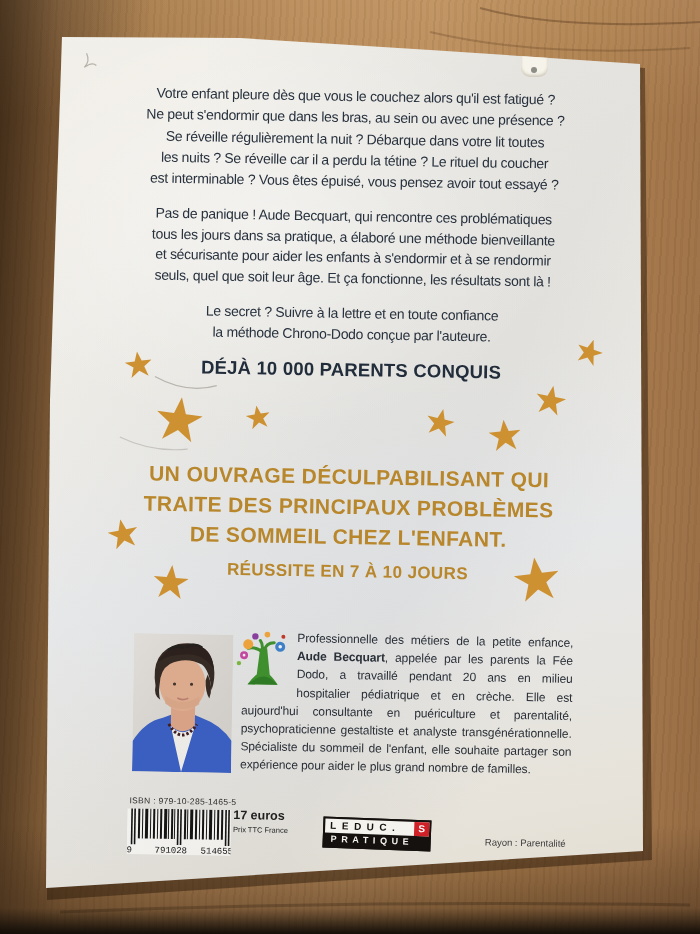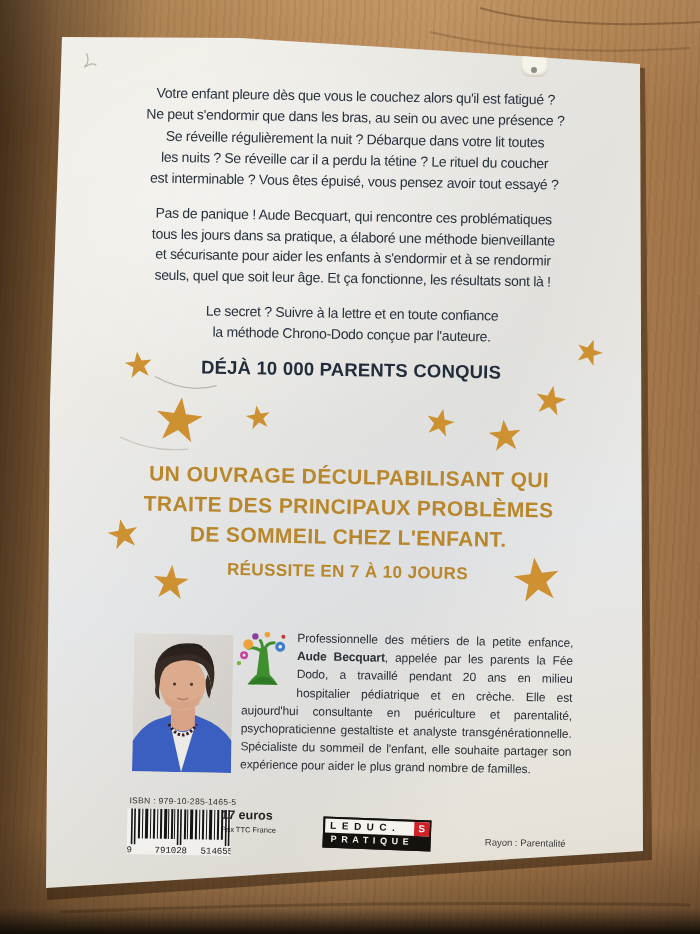--- a/index.html
+++ b/index.html
@@ -60,21 +60,21 @@
   .treelogo{position:absolute;left:240px;top:632px;width:56px;height:58px;}
   .bio{
     position:absolute;left:246px;top:630px;width:331px;
     font-size:12px;line-height:18.2px;color:#2a3038;text-align:justify;letter-spacing:-0.1px;
   }
   .bio .logo-space{float:left;width:55px;height:57px;}
   .bio b{font-weight:bold;}
   
   .isbn{position:absolute;left:136px;top:799px;font-size:8.5px;color:#2b2b2b;letter-spacing:.3px;}
   .barcode{position:absolute;left:134px;top:812px;}
-  .price{position:absolute;left:228px;top:810px;color:#1f1f1f;}
+  .price{position:absolute;left:240px;top:810px;color:#1f1f1f;}
   .price .amount{font-size:12.5px;font-weight:bold;display:block;}
   .price .note{font-size:7.5px;display:block;margin-top:3px;}
   .leduc{position:absolute;left:330px;top:818px;width:104px;border:2px solid #14110e;background:#14110e;transform:rotate(1.2deg);}
   .leduc-top{display:flex;align-items:stretch;background:#f5f3ee;height:14px;}
   .leduc-word{flex:1;color:#14110e;font-weight:bold;font-size:10px;letter-spacing:5.5px;padding-left:5px;line-height:14px;white-space:nowrap;overflow:hidden;}
   .leduc-s{width:15px;background:#cf2127;color:#fff;font-weight:bold;font-size:10px;line-height:14px;text-align:center;}
   .leduc-bottom{color:#f5f3ee;font-weight:bold;font-size:9px;letter-spacing:4.6px;line-height:13px;padding-left:6px;white-space:nowrap;overflow:hidden;}
   .rayon{position:absolute;left:492px;top:834px;font-size:9.5px;color:#3c3c3c;}
   
   .chip{

